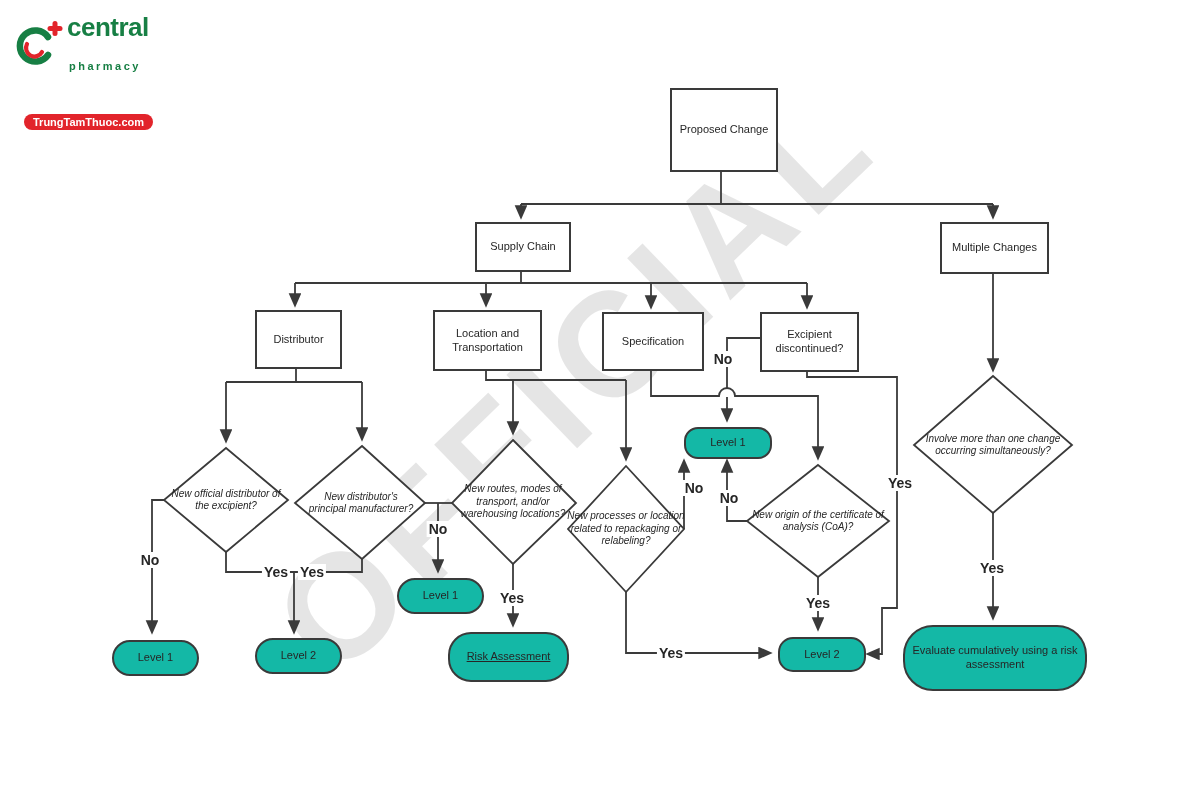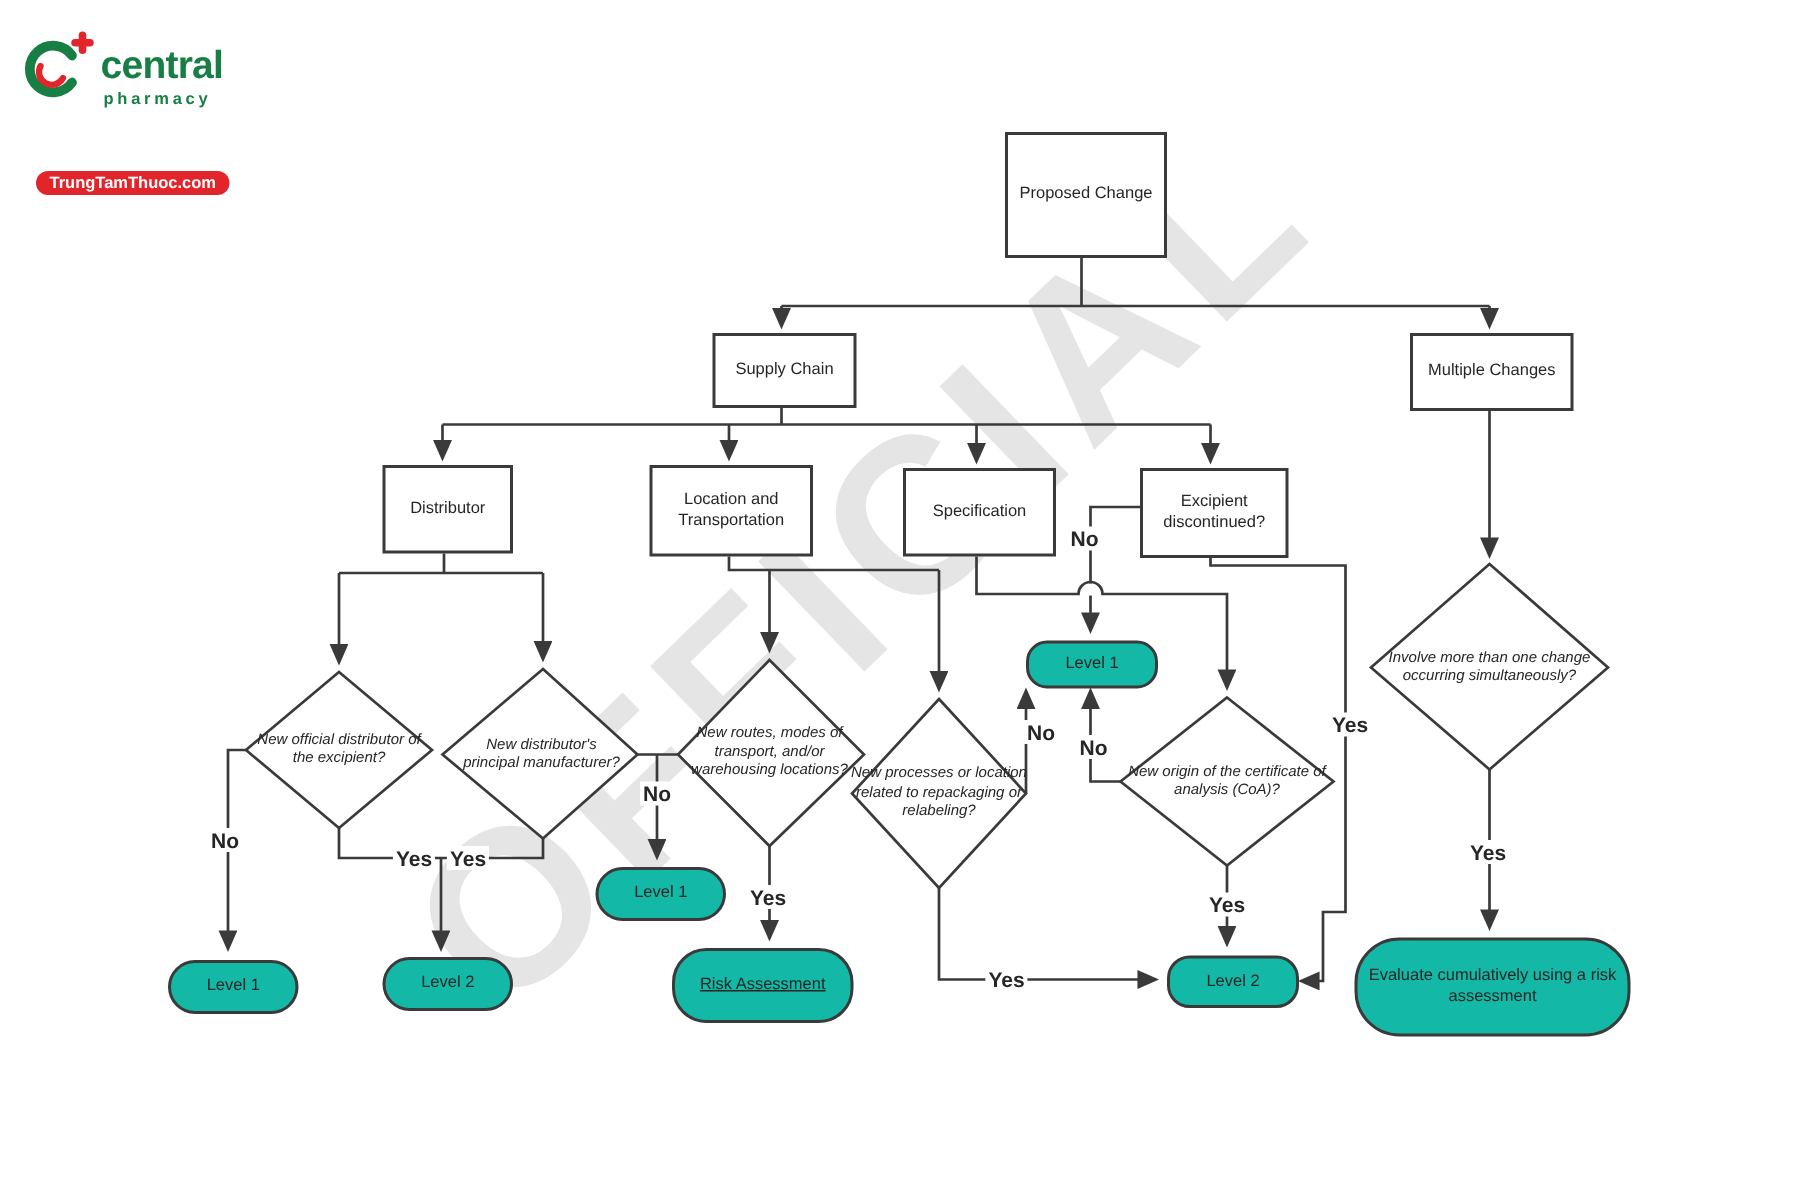--- a/index.html
+++ b/index.html
@@ -26,21 +26,21 @@
   .rect{background:#fff;border:2px solid #3a3a3a;}
   .round{background:#14b8a6;border:2px solid #3a3a3a;border-radius:18px;}
   .dlabel{background:transparent;font-size:10px;font-style:italic;}
   .elabel{
     position:absolute;z-index:3;transform:translate(-50%,-50%);
     background:#fff;padding:0 2px;font-size:14px;font-weight:600;color:#262626;
   }
   
   .logo{position:absolute;left:10px;top:10px;z-index:4;width:180px;height:80px;}
   .logo .mark{position:absolute;left:4px;top:8px;}
-  .logo .brand{position:absolute;left:57px;top:18px;font-size:26px;font-weight:bold;color:#177f44;letter-spacing:-0.5px;}
+  .logo .brand{position:absolute;left:57px;top:2px;font-size:26px;font-weight:bold;color:#177f44;letter-spacing:-0.5px;}
   .logo .sub{position:absolute;left:59px;top:50px;font-size:11px;font-weight:bold;color:#177f44;letter-spacing:2.5px;}
   .logo .badge{
     position:absolute;left:14px;top:64px;background:#e2242b;color:#fff;
     font-size:11px;font-weight:bold;padding:2px 9px;border-radius:9px;white-space:nowrap;margin-top:40px;
   }
 </style>
 </head>
 <body>
 
 <div class="watermark">OFFICIAL</div>

